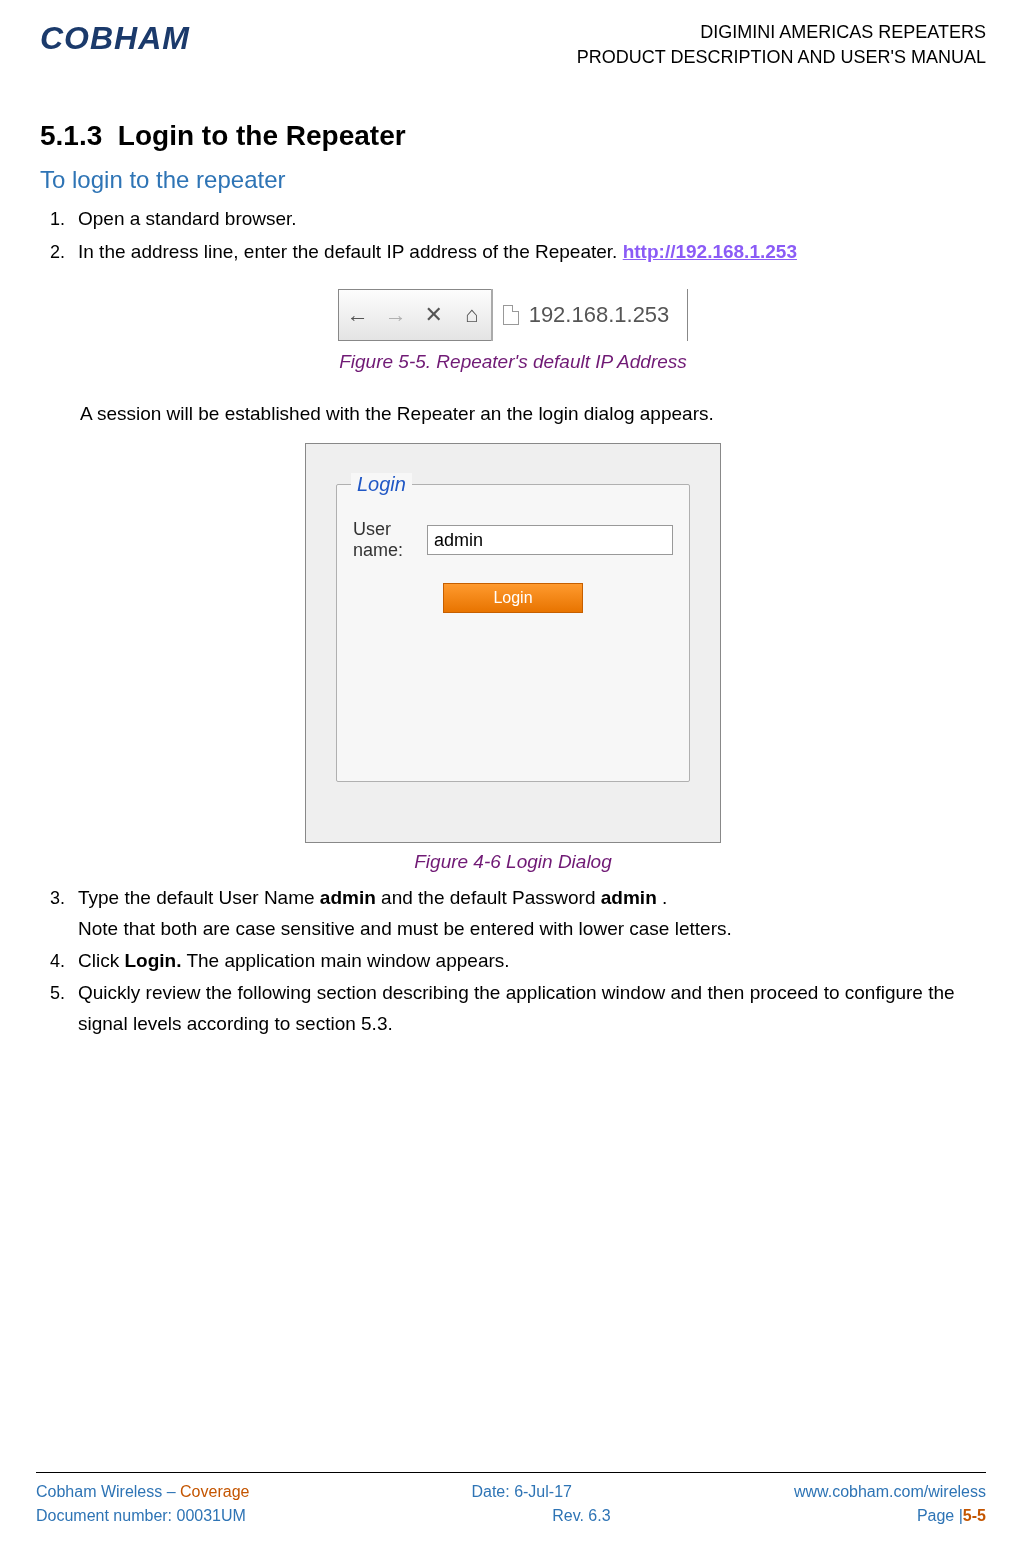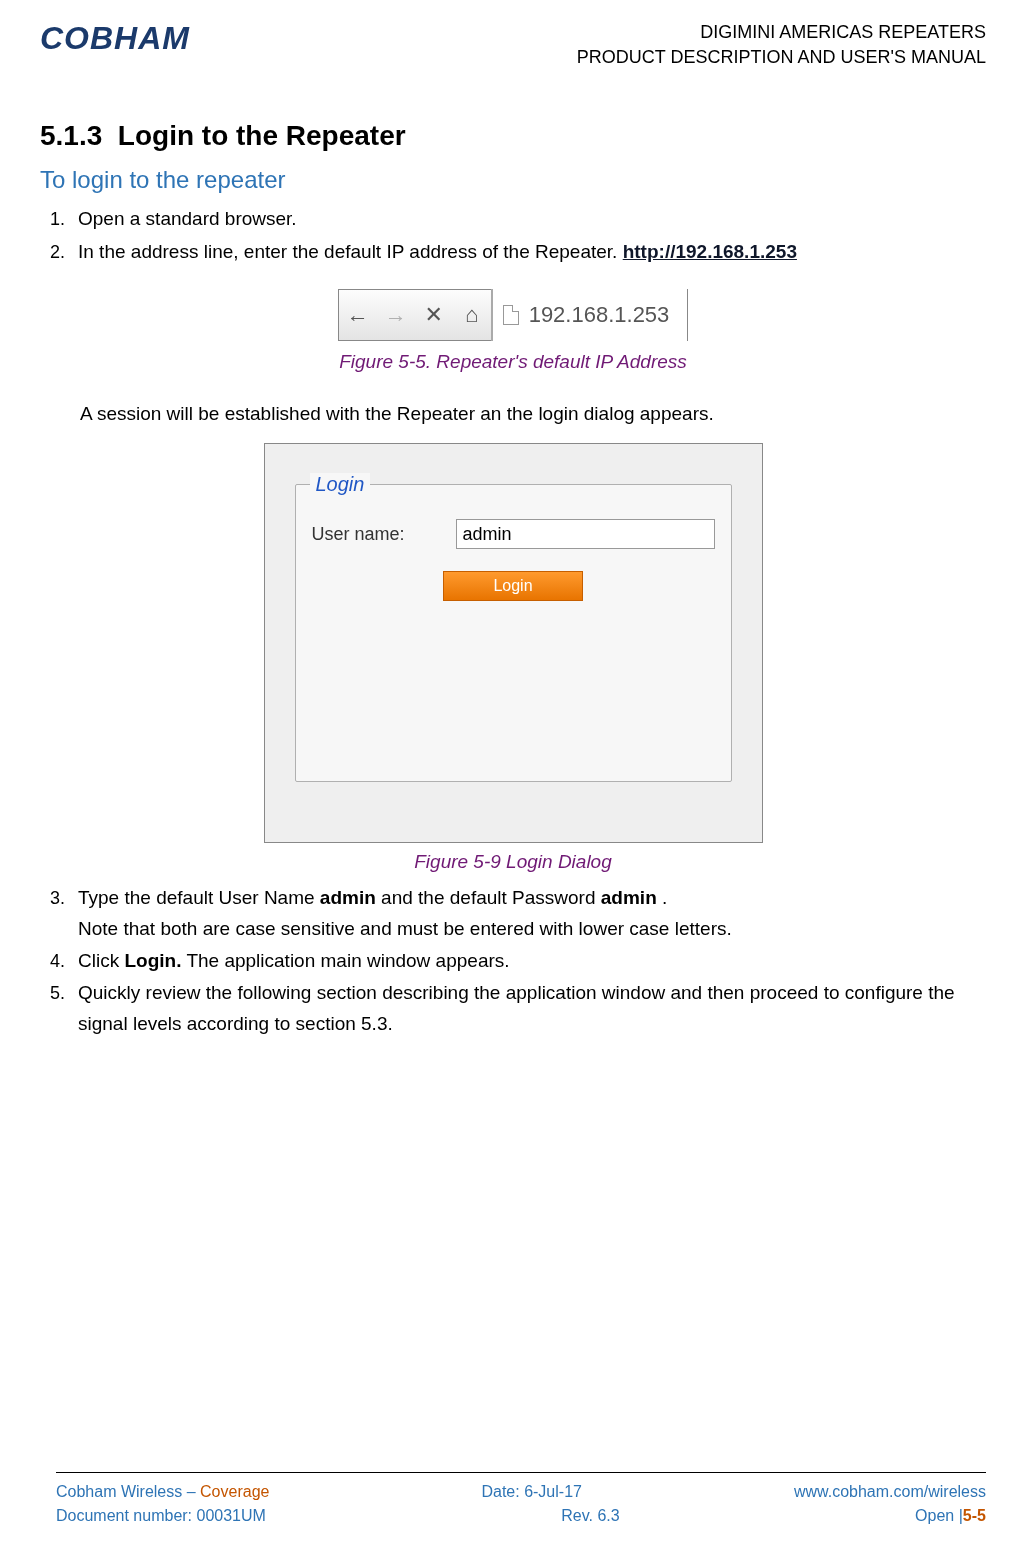--- a/index.html
+++ b/index.html
@@ -6,48 +6,48 @@
   html, body { width: 1026px; height: 1561px; background: #fff; font-family: Arial, Helvetica, sans-serif; color: #000; }
   .page { position: relative; width: 1026px; height: 1561px; padding: 20px 40px 0 40px; }
   .header { display: flex; justify-content: space-between; align-items: flex-start; }
   .logo { font-family: Arial, sans-serif; font-weight: 900; font-style: italic; font-size: 32px; letter-spacing: 1px; color: #1b3a6b; }
   .header-right { text-align: right; font-size: 18px; color: #000; line-height: 1.4; }
   .section-num { font-size: 28px; font-weight: bold; margin-top: 50px; }
   .sub-head { font-size: 24px; color: #2e74b5; margin-top: 14px; }
   .list { margin-top: 10px; padding-left: 30px; font-size: 19px; line-height: 1.6; }
   .list li { padding-left: 8px; margin-bottom: 2px; }
   .list li::marker { font-size: 18px; }
-  .inline-link { color: #0f172a; font-weight: bold; text-decoration: underline; }
+  .inline-link { color: #8b5cf6; font-weight: bold; text-decoration: underline; }
   .bold { font-weight: bold; }
 
   .addr-bar-wrap { display:flex; justify-content:center; margin: 22px 0 10px 0; }
   .addr-bar { display:flex; align-items:center; border:1px solid #888; background:linear-gradient(#fdfdfd,#e4e4e4); height:52px; }
   .nav-btn { width:38px; text-align:center; font-size:22px; color:#555; }
   .nav-btn.disabled { color:#b0b0b0; }
   .sep { width:1px; height:52px; background:#aaa; }
   .url-pill { display:flex; align-items:center; background:#fff; border-left:1px solid #aaa; height:52px; padding:0 18px 0 10px; gap:10px; }
   .doc-icon { width:16px; height:20px; border:1px solid #999; position:relative; }
   .doc-icon::after { content:""; position:absolute; right:-1px; top:-1px; width:6px; height:6px; background:#fff; border-left:1px solid #999; border-bottom:1px solid #999; }
   .url-text { font-size:22px; color:#555; }
 
   .caption { text-align:center; font-style: italic; color:#701a75; font-size:19px; margin-top:8px; }
   .para { font-size:19px; margin-left:40px; margin-top:30px; }
 
   .login-wrap { display:flex; justify-content:center; margin-top:18px; }
-  .login-box { width:499px; height:400px; border:1px solid #888; background:#efefef; position:relative; }
+  .login-box { width:416px; height:400px; border:1px solid #888; background:#efefef; position:relative; }
   .login-panel { position:absolute; left:30px; top:40px; right:30px; bottom:60px; border:1px solid #b0b0b0; background:#f7f7f7; border-radius:2px; }
   .login-title { position:absolute; left:14px; top:-12px; background:#f7f7f7; padding:0 6px; color:#2057c5; font-size:20px; font-style:italic; }
   .login-row { display:flex; align-items:center; margin:24px 16px 0 16px; gap:24px; }
   .login-row.first { margin-top:34px; }
   .login-lbl { width:120px; font-size:18px; color:#333; }
   .login-inp { flex:1; height:30px; border:1px solid #999; background:#fff; font-size:18px; padding:2px 6px; font-family:inherit; }
   .login-btn-row { display:flex; justify-content:center; margin-top:22px; }
   .login-btn { background:linear-gradient(#ff9a2e,#e87400); color:#fff; border:1px solid #c65f00; width:140px; height:30px; font-size:16px; }
 
-  .footer { position:absolute; left:56px; right:40px; bottom:30px; border-top:1px solid #000; padding-top:10px; font-size:16px; }
+  .footer { position:absolute; left:36px; right:40px; bottom:30px; border-top:1px solid #000; padding-top:10px; font-size:16px; }
   .footer-row { display:flex; justify-content:space-between; margin-bottom:6px; }
   .f-blue { color:#2e74b5; }
   .f-orange { color:#c45500; }
 </style>
 </head>
 <body>
 
 <div class="page">
 
   <div class="header">
@@ -99,21 +99,21 @@
           <div class="login-lbl">User name:</div>
           <input class="login-inp" value="admin" style="">
         </div>
         <div class="login-btn-row">
           <button class="login-btn">Login</button>
         </div>
       </div>
     </div>
   </div>
 
-  <div class="caption">Figure 5-9 Login Dialog</div>
+  <div class="caption">Figure 4-6 Login Dialog</div>
 
   <ol class="list" start="3">
     <li>
       <span>Type the default User Name </span>
       <span class="bold">admin</span>
       <span> and the default Password </span>
       <span class="bold">admin</span>
       <span>.</span>
       <div>Note that both are case sensitive and must be entered with lower case letters.</div>
     </li>
@@ -130,18 +130,18 @@
       <div>
         <span class="f-blue">Cobham Wireless</span><span class="f-blue"> – </span><span class="f-orange">Coverage</span>
       </div>
       <div class="f-blue">Date: 6-Jul-17</div>
       <div class="f-blue">www.cobham.com/wireless</div>
     </div>
     <div class="footer-row">
       <div class="f-blue">Document number: 00031UM</div>
       <div class="f-blue">Rev. 6.3</div>
       <div>
-        <span class="f-blue">Open |</span><span class="f-orange bold">5-5</span>
+        <span class="f-blue">Page |</span><span class="f-orange bold">5-5</span>
       </div>
     </div>
   </div>
 
 </div>
 
 </body></html>

